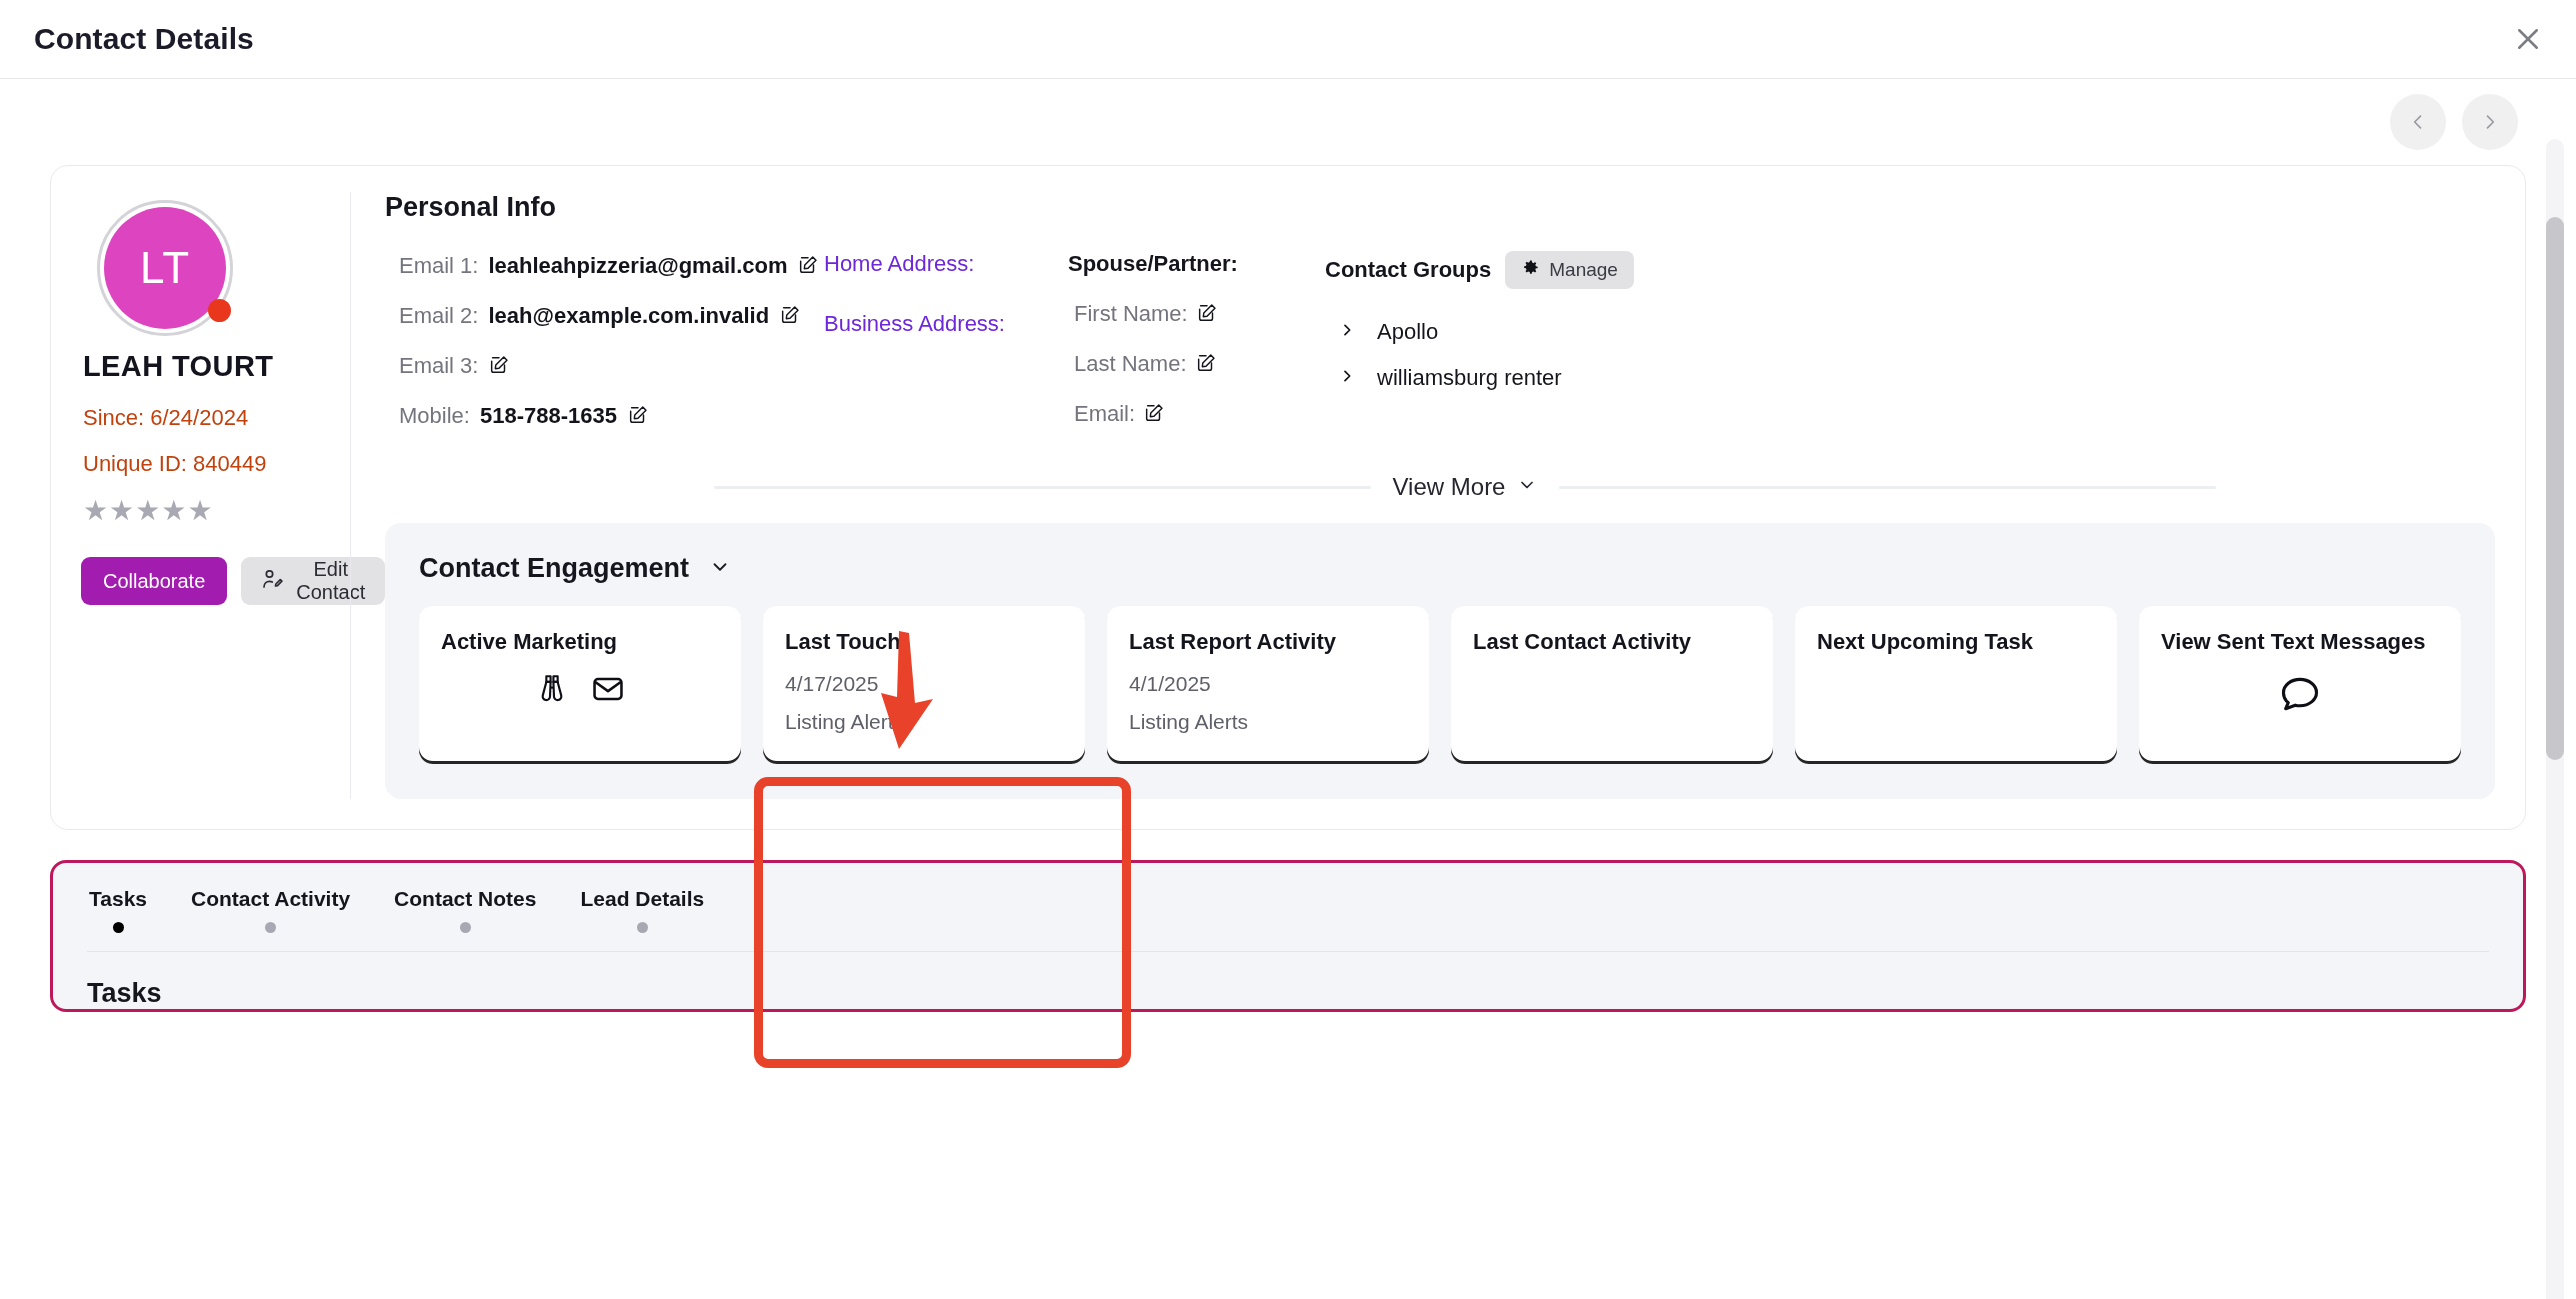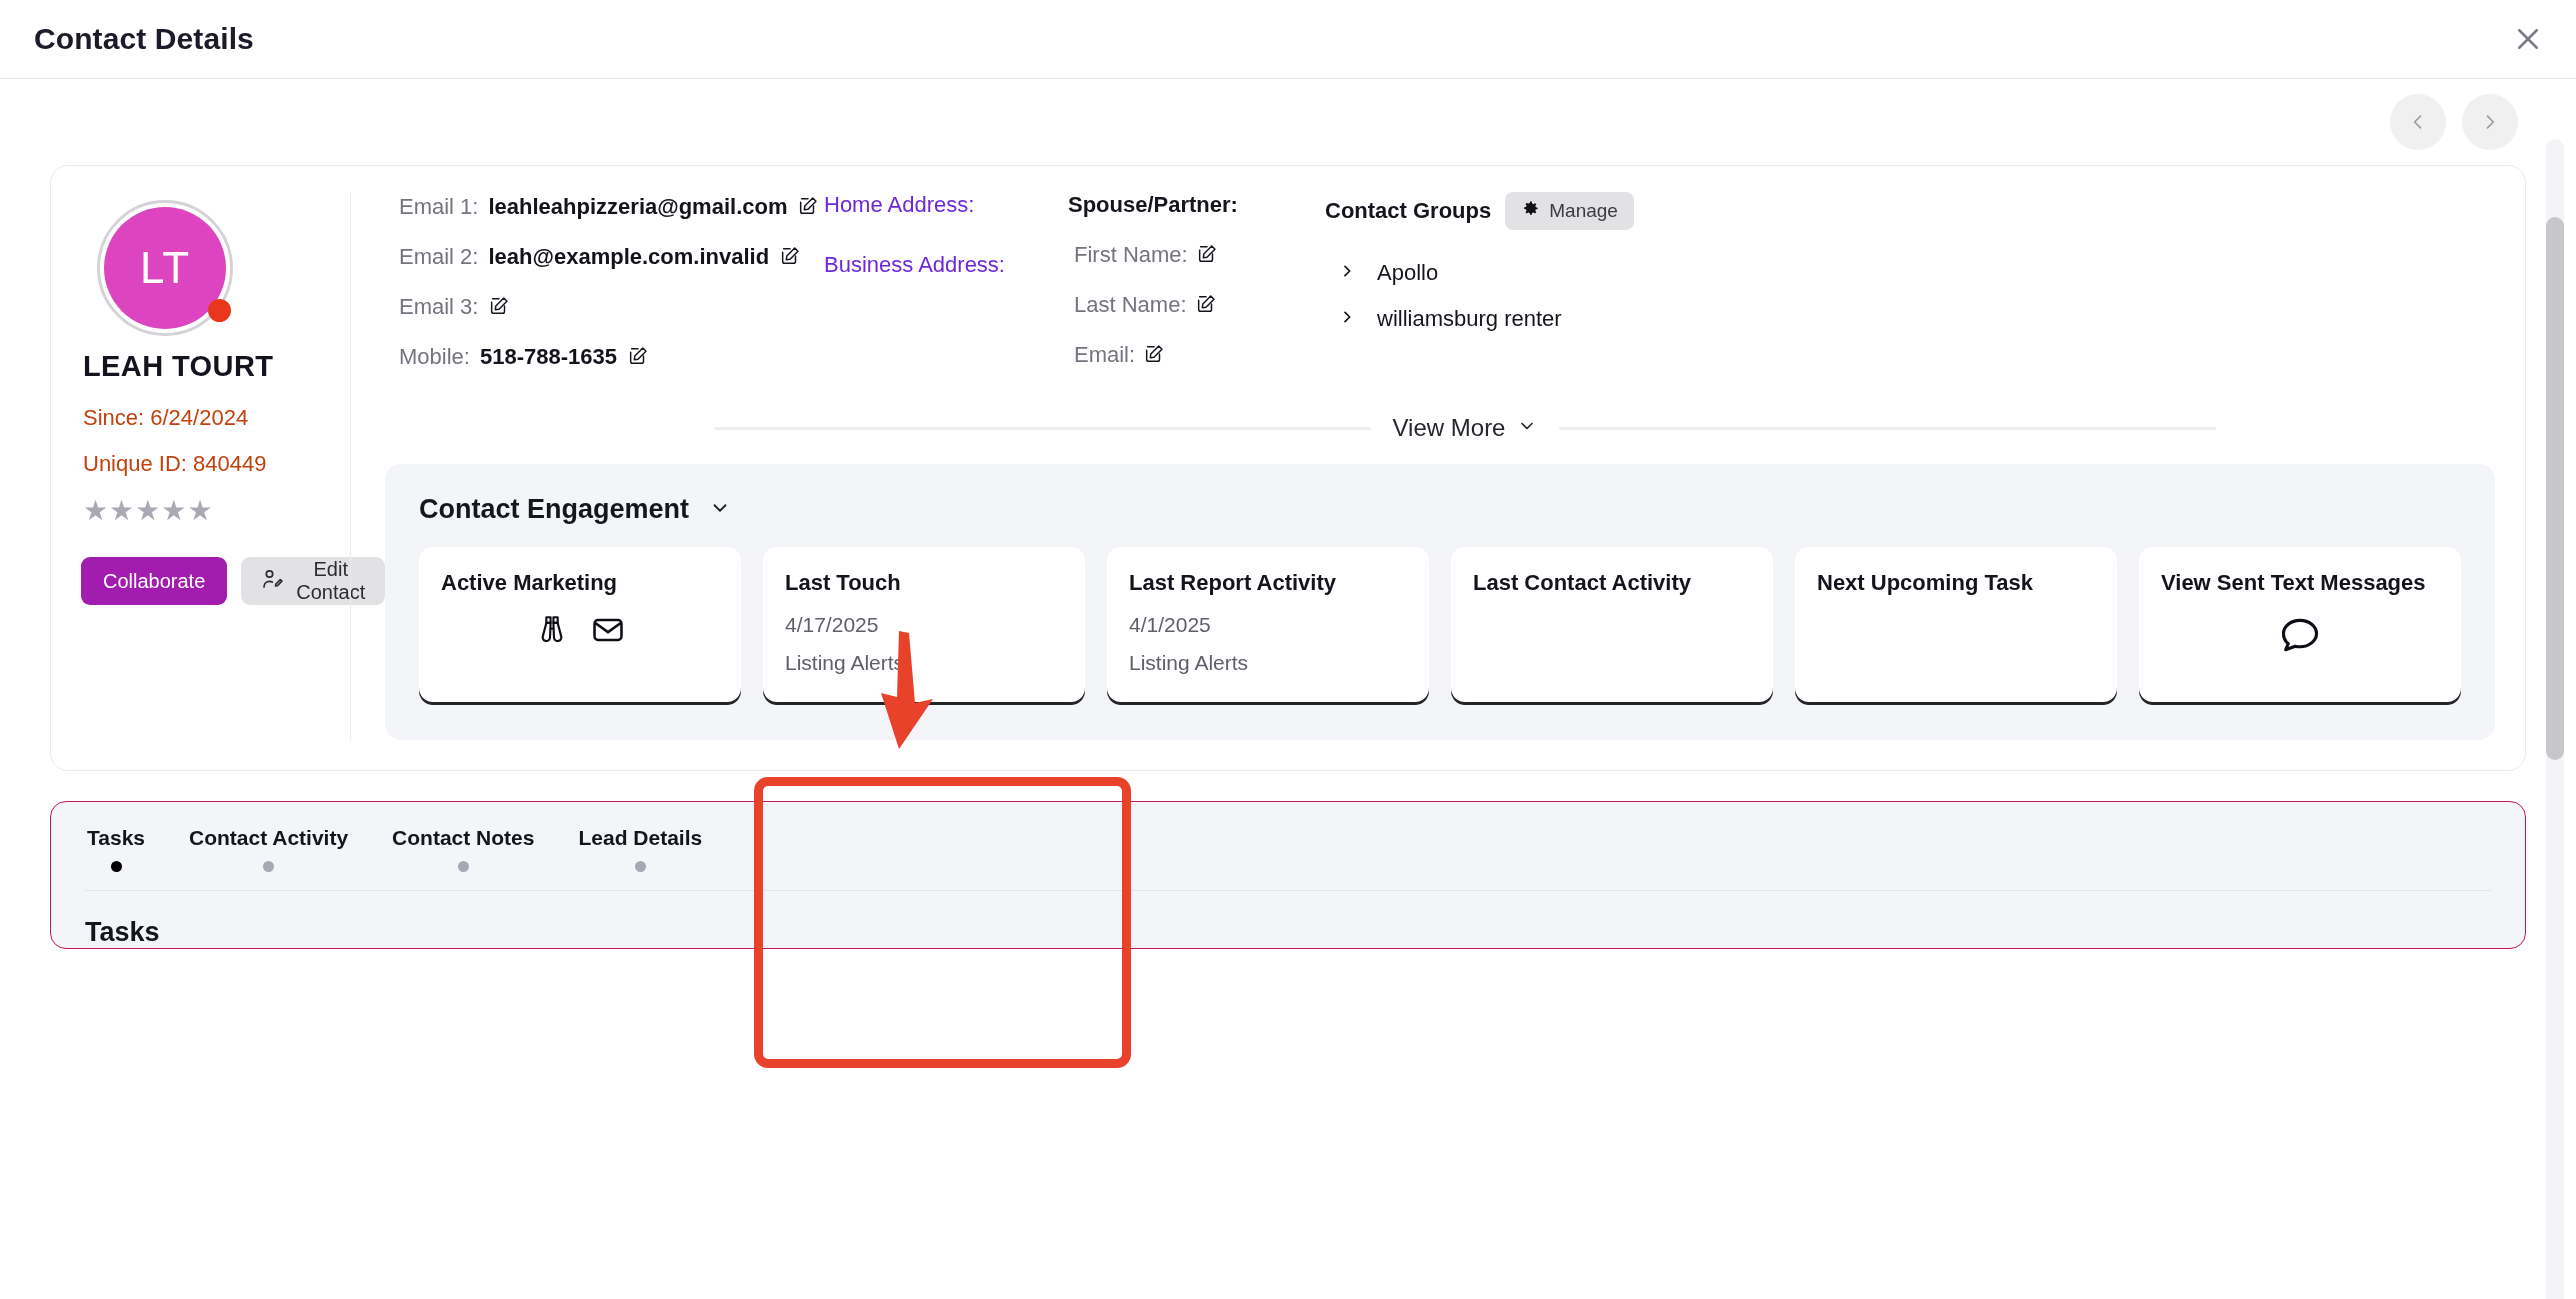--- a/index.html
+++ b/index.html
@@ -199,21 +199,21 @@
     line-height: 1.28; margin-bottom: 16px;
   }
   .eng-card-date { font-size: 21px; color: #5f5f69; margin-bottom: 14px; }
   .eng-card-sub  { font-size: 21px; color: #5f5f69; }
   .eng-card-icons { display: flex; justify-content: center; gap: 22px; margin-top: 4px; }
 
   
   .tabs-panel {
     margin-top: 30px;
     background: #f4f5f8;
-    border: 1px solid #be185d;
+    border: 3px solid #be185d;
     border-radius: 16px;
     padding: 24px 0 0 0;
     overflow: hidden;
   }
   .tabs-row { display: flex; gap: 0; padding: 0 14px; }
   .tab {
     display: flex; flex-direction: column; align-items: center;
     padding: 0 22px; cursor: pointer;
   }
   .tab-label { font-size: 21px; font-weight: 700; color: #15151e; }
@@ -301,20 +301,21 @@
               <path d="M3 20c0-3.3 2.5-5.6 5.5-5.6 1 0 2 .25 2.8.7"></path>
               <path d="M19.3 12.6l1.6 1.6-4.4 4.4-2 .4.4-2z"></path>
             </svg>
           </span>
           <span>Edit Contact</span>
         </button>
       </div>
     </div>
 
     <div class="profile-right">
+      <div class="section-title">Personal Info</div>
 
       <div class="info-grid">
 
         <div class="info-col c1" id="contactFieldsCol">
             <div class="field">
               <span class="field-label">Email 1:</span>
               <span class="field-value">leahleahpizzeria@gmail.com</span>
               <span class="edit-icon"><svg width="22" height="22" viewBox="0 0 24 24" fill="none" stroke="#14141c" stroke-width="1.6" stroke-linecap="round" stroke-linejoin="round">
                   <path d="M5 4h7"></path>
                   <path d="M4 8v10a2 2 0 002 2h10a2 2 0 002-2v-6"></path>

